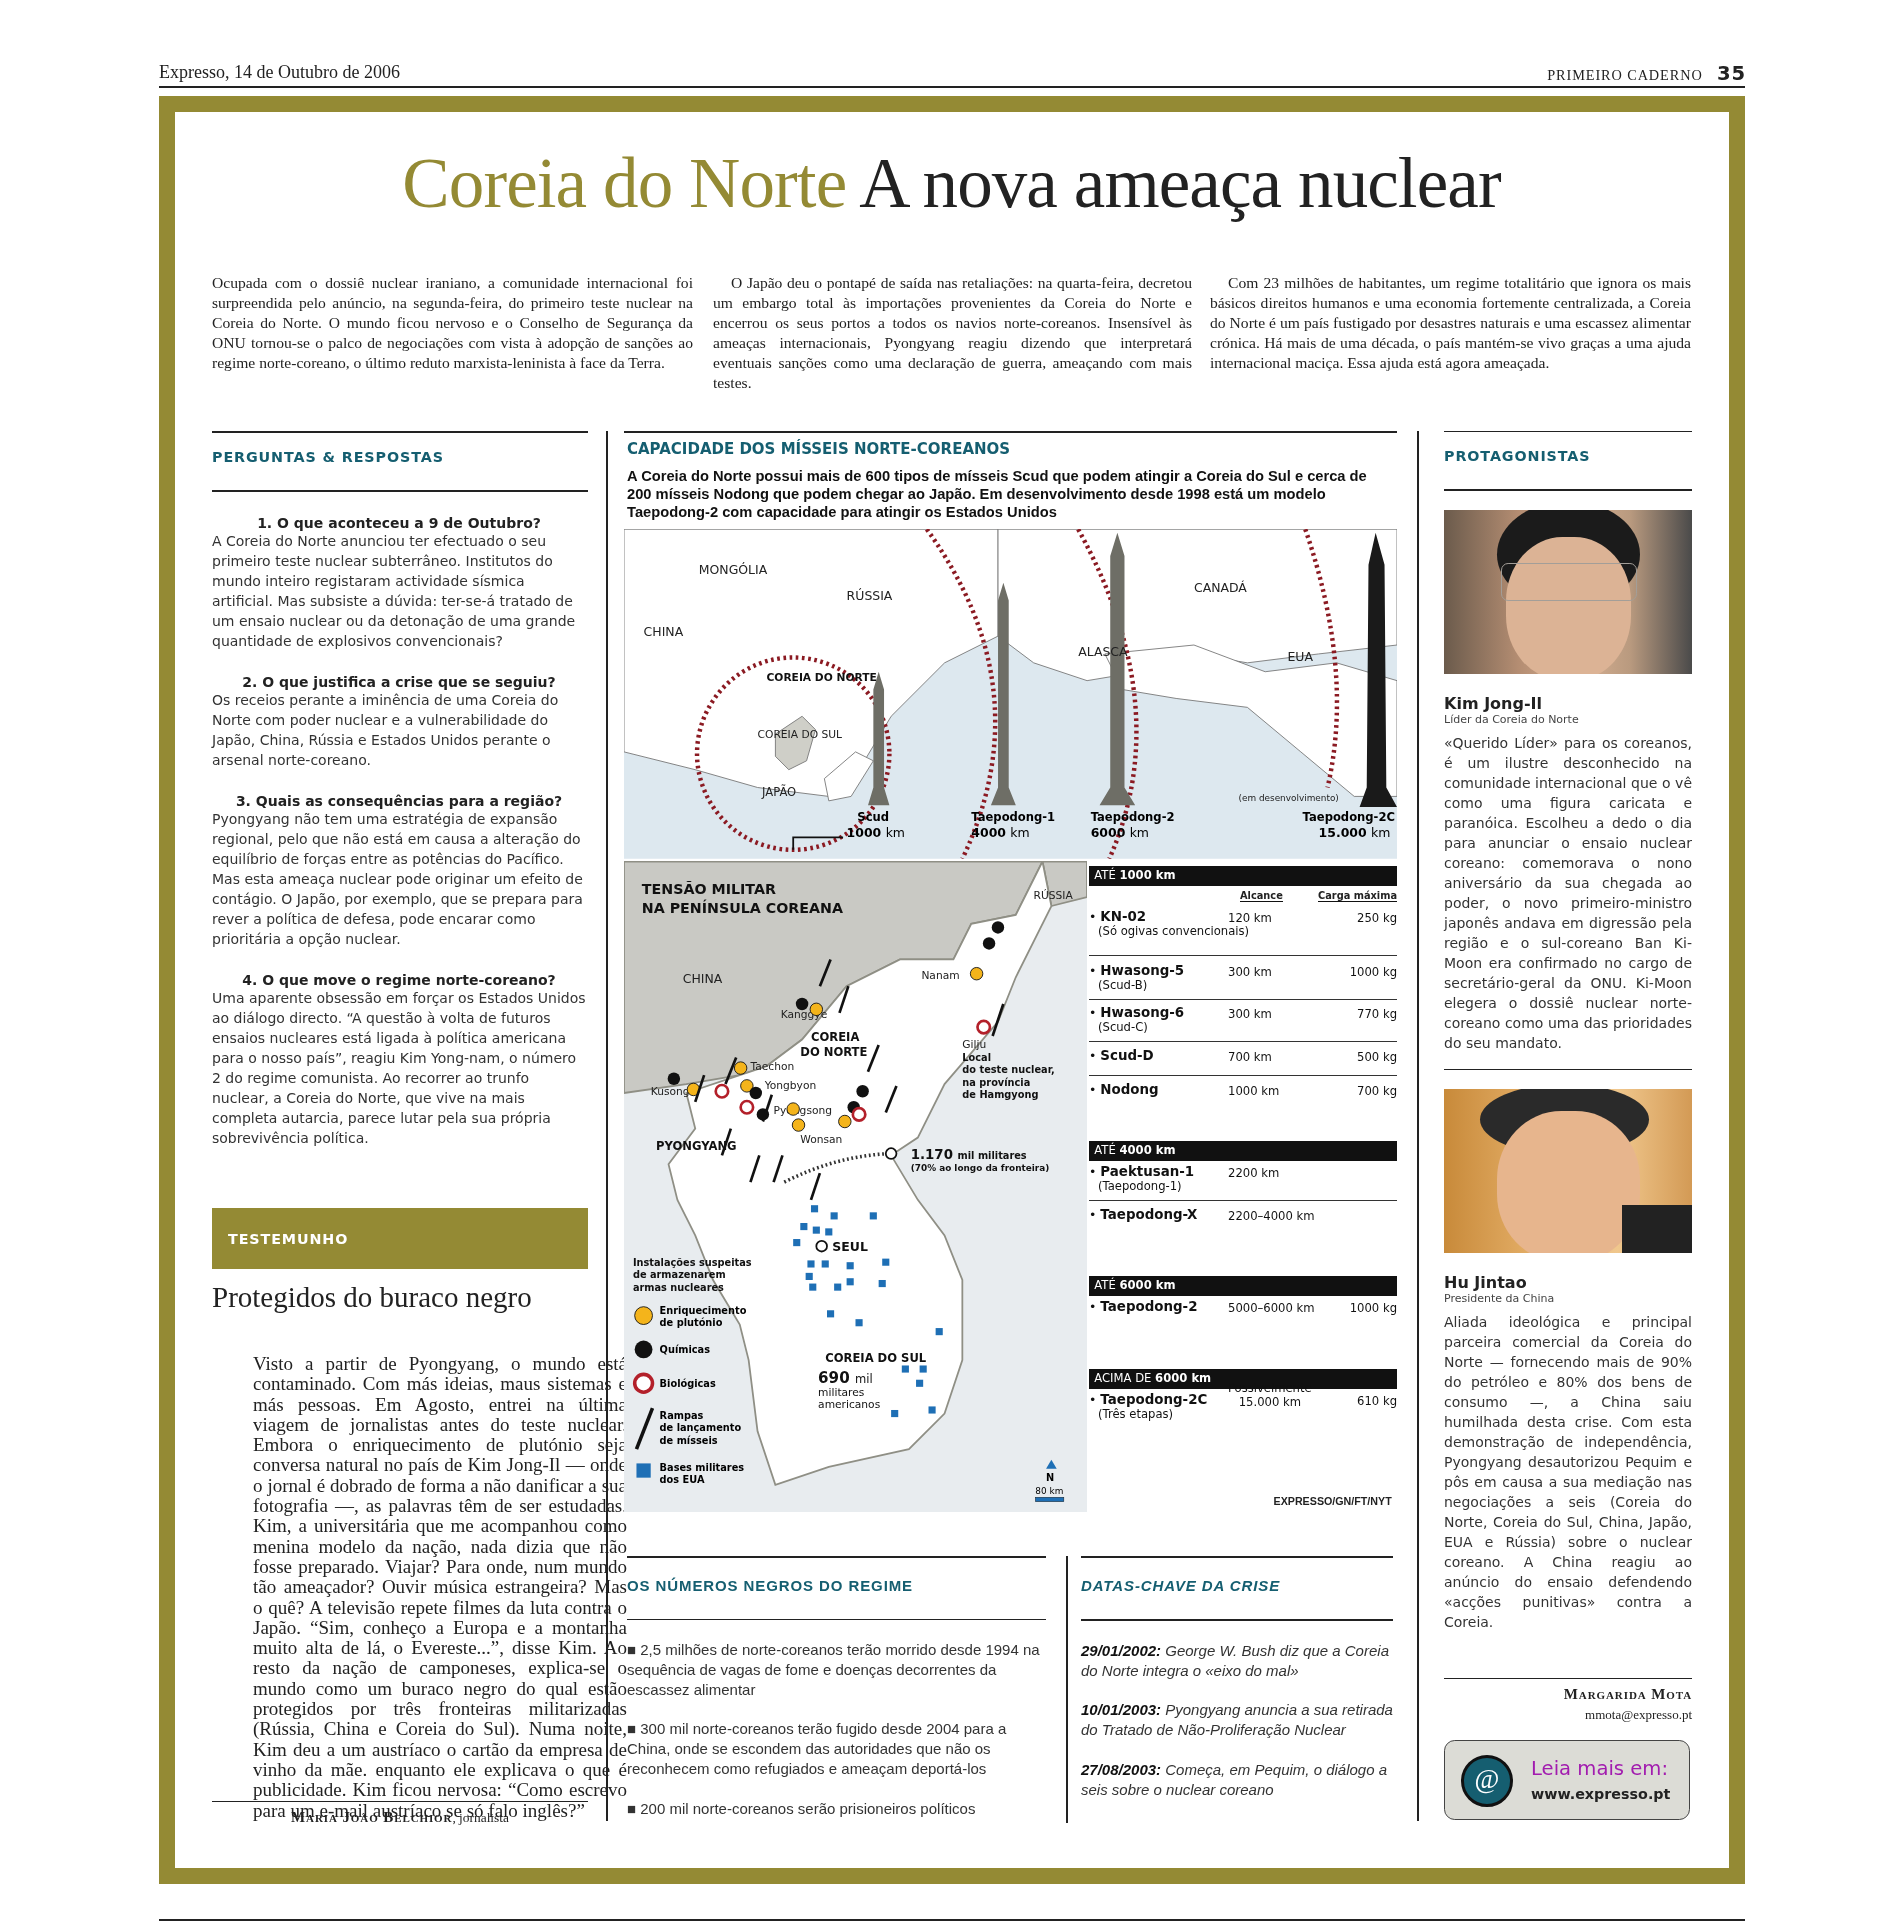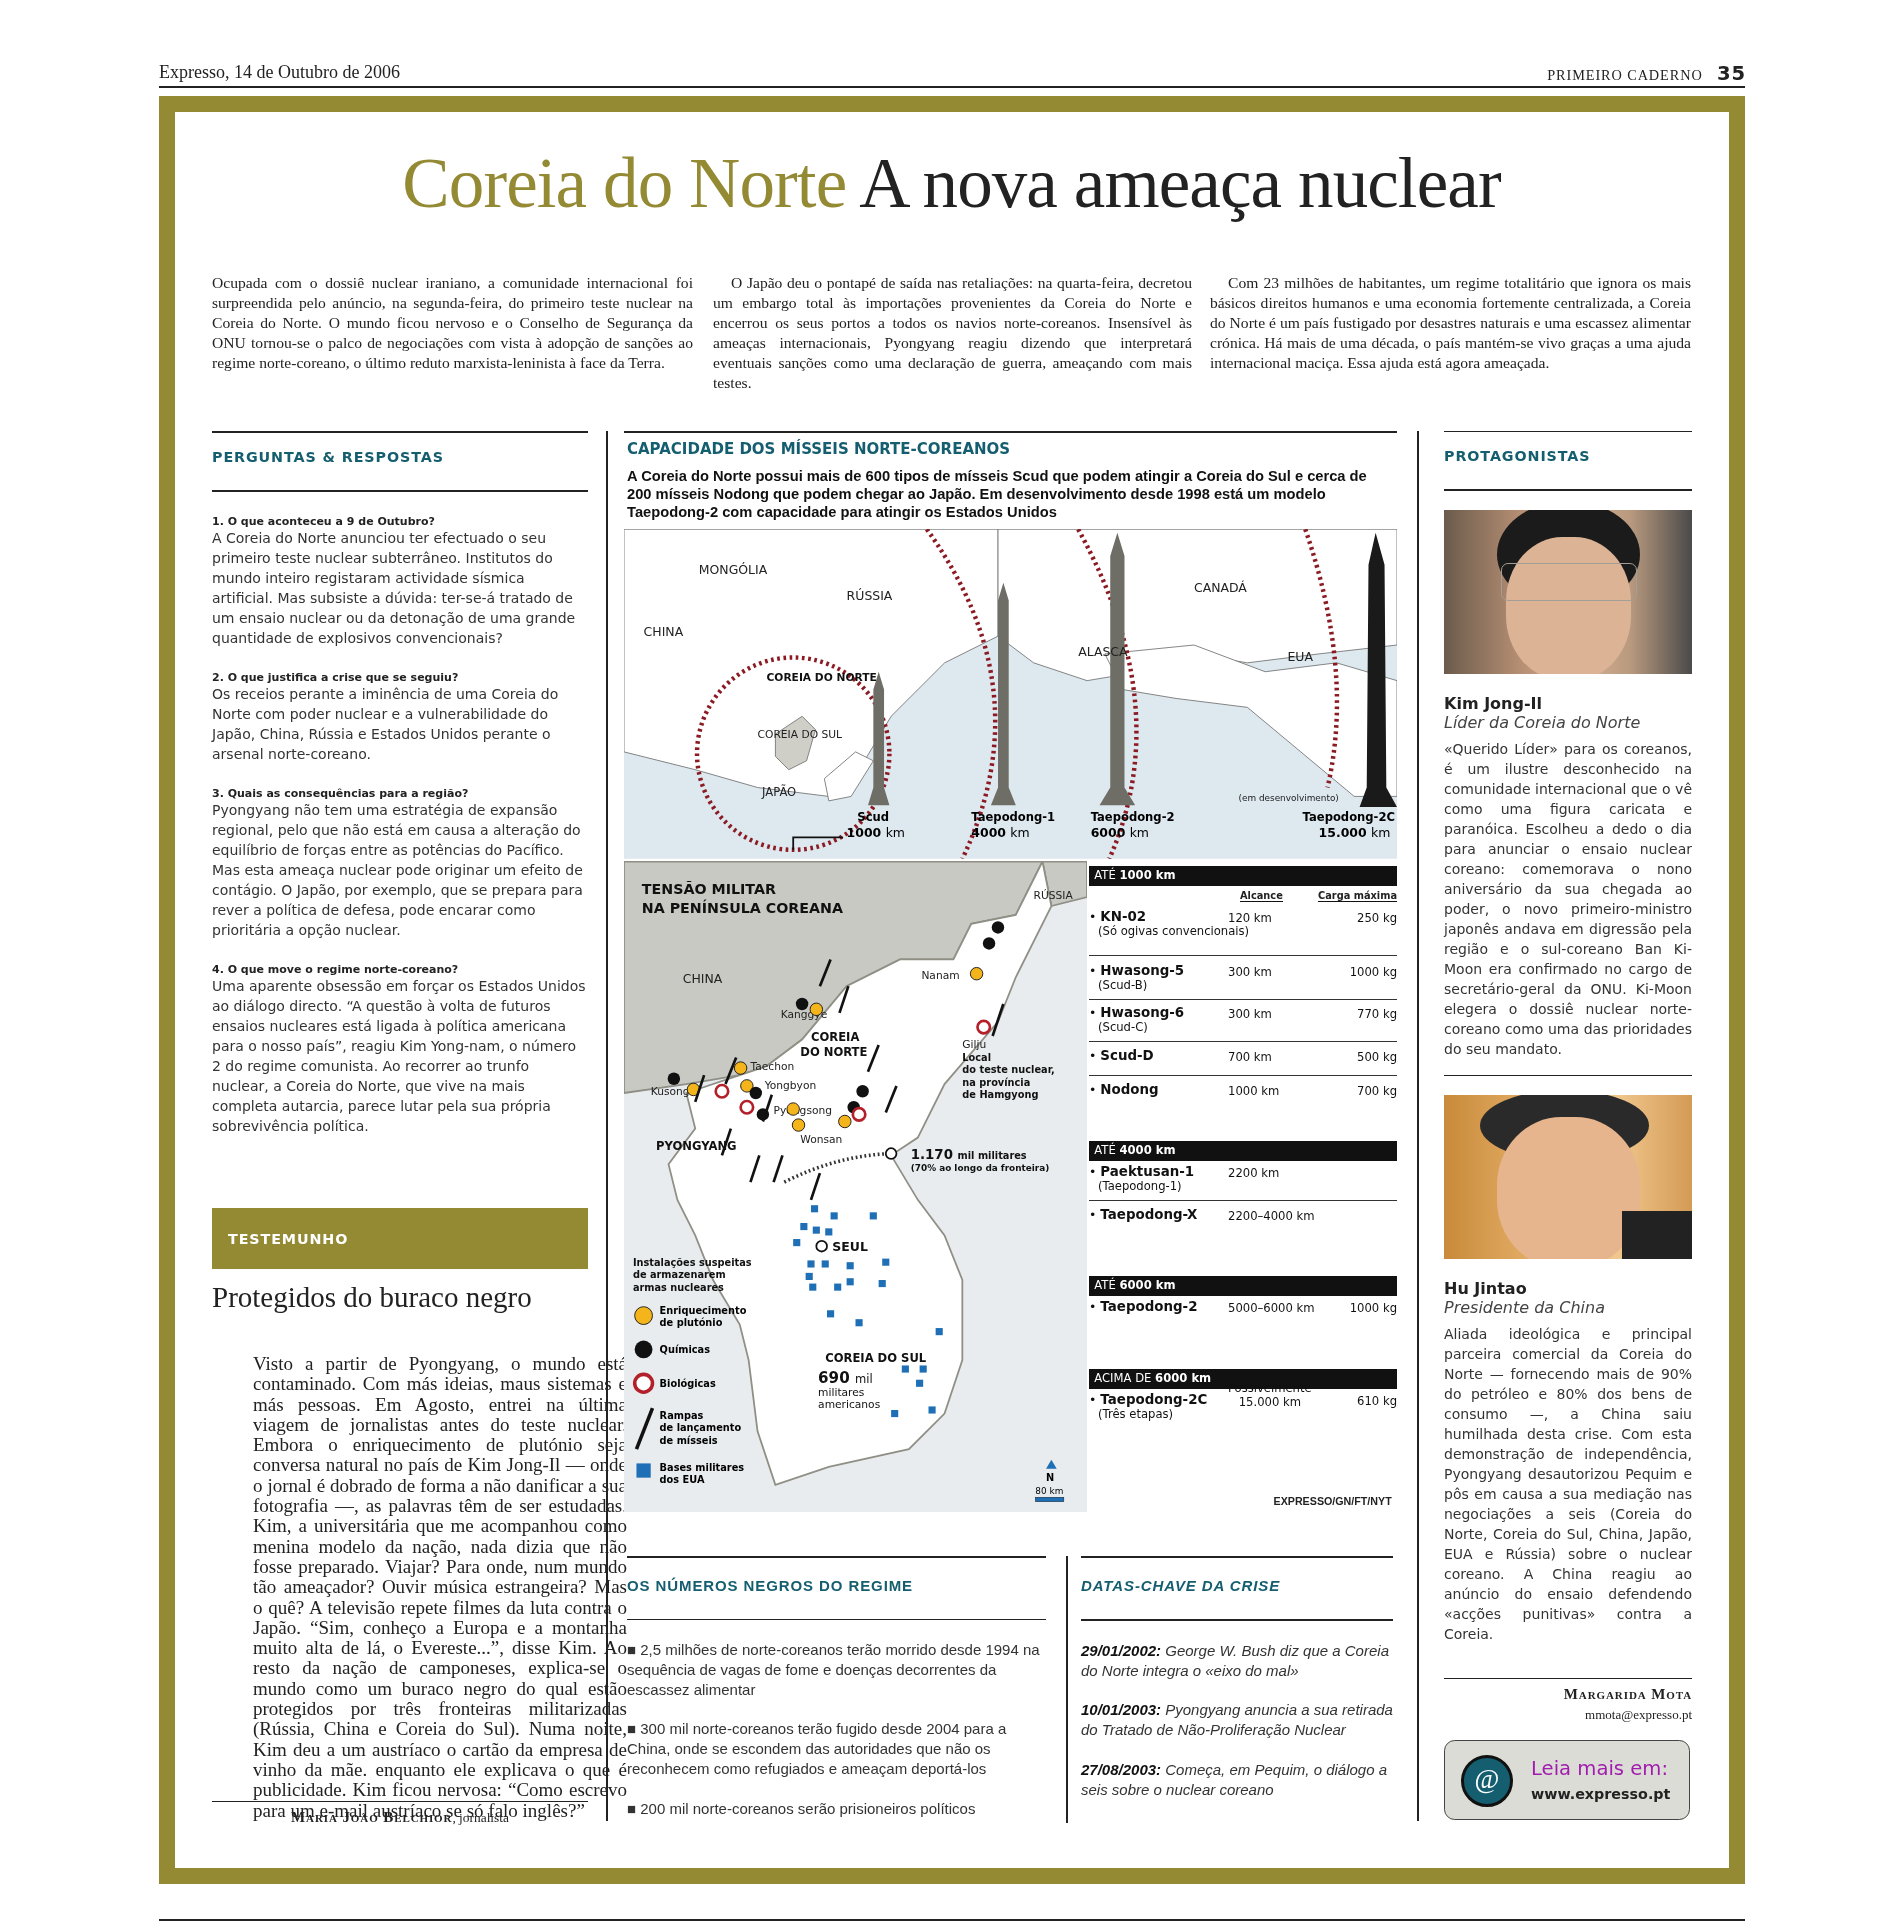--- a/index.html
+++ b/index.html
@@ -17,21 +17,21 @@
   #title{left:0;width:1903px;top:143px;text-align:center;font-size:71px;font-family:"Liberation Serif",serif;letter-spacing:-0.9px;}
   #title .kicker{color:#948a34;}
   .intro{top:273px;width:481px;font-size:15.6px;line-height:20px;text-align:justify;font-family:"Liberation Serif",serif;}
   .indent{text-indent:18px;}
   
   .shead{font-family:"DejaVu Sans",sans-serif;font-weight:bold;color:#155e70;font-size:14.3px;letter-spacing:0.9px;}
   .rule{height:1.8px;background:#222;}
   .rule-thin{height:0.9px;background:#222;}
   
   #qa{left:212px;top:431px;width:374px;}
-  .q{font-family:"DejaVu Sans",sans-serif;font-weight:bold;font-size:11px;margin-top:23px;}
+  .q{font-family:"DejaVu Sans",sans-serif;font-weight:bold;font-size:14px;margin-top:23px;text-align:center;}
   .a{font-family:"DejaVu Sans",sans-serif;font-size:14px;line-height:20px;color:#333;}
   #testemunho-bar{left:212px;top:1208px;width:376px;height:61px;background:#948a34;}
   #testemunho-bar span{position:absolute;left:16px;top:23px;color:#fff;font-family:"DejaVu Sans",sans-serif;font-weight:bold;font-size:14.3px;letter-spacing:0.9px;}
   #t-title{left:212px;top:1281px;font-size:29px;font-family:"Liberation Serif",serif;}
   #t-body{left:212px;top:1354px;width:374px;font-size:19px;line-height:20.3px;text-align:justify;font-family:"Liberation Serif",serif;margin-left:41px;}
   #t-rule{left:212px;top:1801px;width:376px;height:0.9px;background:#222;}
   #t-sig{left:212px;top:1809px;width:376px;text-align:center;font-family:"Liberation Serif",serif;font-size:13.4px;}
   #t-sig b{font-variant:small-caps;letter-spacing:0.9px;font-size:15px;}
   
   #vdiv-left{left:606px;top:431px;width:1.8px;height:1390px;background:#222;}
@@ -58,21 +58,21 @@
   #numbers{left:627px;top:1556px;width:419px;}
   #dates{left:1081px;top:1556px;width:312px;font-style:italic;}
   #vdiv-bottom{left:1066px;top:1556px;width:1.8px;height:267px;background:#222;}
   .bullet-p{font-family:"Liberation Sans",sans-serif;font-size:15px;line-height:20px;color:#333;margin-top:19.6px;}
   .date-p{font-family:"Liberation Sans",sans-serif;font-size:15px;line-height:20px;color:#333;margin-top:19.6px;}
   .date-p b{color:#111;}
   
   #prot{left:1444px;top:431px;width:248px;}
   .photo{width:248px;height:164px;position:relative;overflow:hidden;}
   .pname{font-family:"DejaVu Sans",sans-serif;font-weight:bold;font-size:16px;margin-top:19.6px;}
-  .prole{font-family:"DejaVu Sans",sans-serif;font-size:16px;color:#444;font-style:italic;}
+  .prole{font-family:"DejaVu Sans",sans-serif;font-size:11px;color:#444;}
   .pbody{font-family:"DejaVu Sans",sans-serif;font-size:14px;line-height:20px;text-align:justify;color:#333;margin-top:7.1px;}
   #sig-rule{left:1444px;top:1678px;width:248px;height:0.9px;background:#222;}
   #sig-name{left:1444px;top:1686px;width:248px;text-align:right;font-family:"Liberation Serif",serif;font-weight:bold;font-variant:small-caps;font-size:15px;letter-spacing:0.9px;}
   #sig-mail{left:1444px;top:1707px;width:248px;text-align:right;font-family:"Liberation Serif",serif;font-size:13px;}
   #leia{left:1444px;top:1740px;width:246px;height:80px;background:#dcdcd6;border:0.9px solid #444;border-radius:10.7px;box-sizing:border-box;}
   #leia .at{position:absolute;left:16px;top:14.3px;width:52px;height:52px;border-radius:50%;background:#155e70;border:3.6px solid #111;box-sizing:border-box;color:#fff;font-size:27px;text-align:center;line-height:43px;font-family:"Liberation Serif",serif;}
   #leia .l1{position:absolute;left:86px;top:16px;font-family:"DejaVu Sans",sans-serif;font-size:19.6px;color:#a21caf;}
   #leia .l2{position:absolute;left:86px;top:45px;font-family:"DejaVu Sans",sans-serif;font-weight:bold;font-size:14.3px;color:#222;}
   svg text{font-family:"DejaVu Sans",sans-serif;}
 </style>

